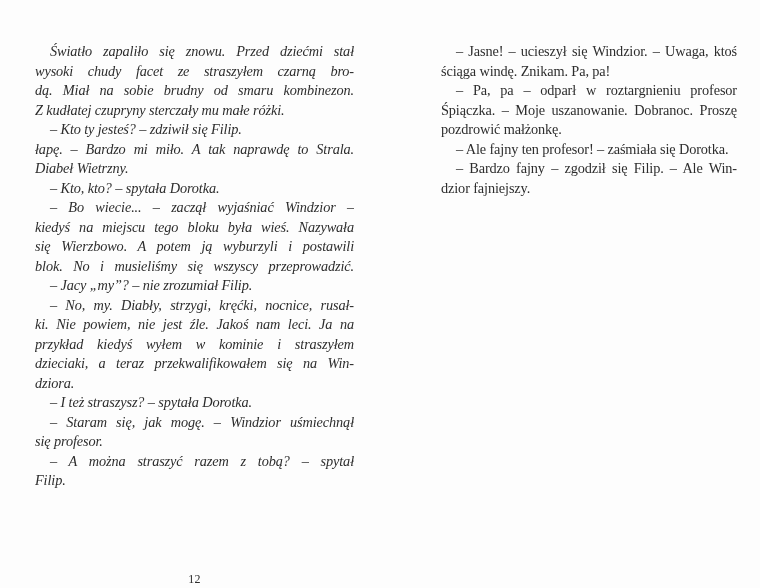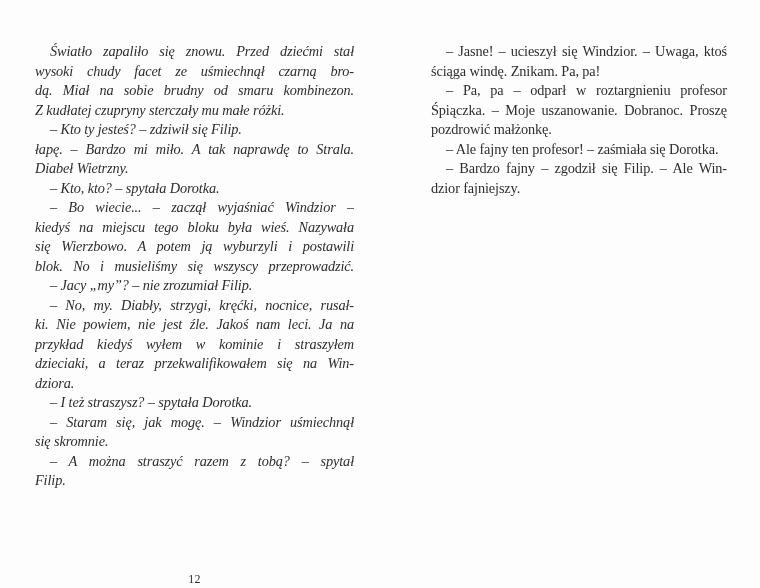--- a/index.html
+++ b/index.html
@@ -16,21 +16,21 @@
     overflow: hidden;
   }
   .page-col {
     position: absolute;
     top: 42px;
     font-size: 14.3px;
     line-height: 19.5px;
     letter-spacing: -0.12px;
   }
   .page-col.left  { left: 35px;  width: 319px; font-style: italic; }
-  .page-col.right { left: 431px; width: 296px; }
+  .page-col.right { left: 441px; width: 296px; }
   .line {
     height: 19.5px;
     overflow: hidden;
     text-align: left;
     text-align-last: left;
   }
   .line.just {
     text-align: justify;
     text-align-last: justify;
   }
@@ -45,40 +45,40 @@
     letter-spacing: 0.3px;
     color: var(--ink, #2d2d2d);
   }
 </style>
 </head>
 <body>
 
 <main>
   <section id="left-col" class="page-col left">
       <div class="line indent just">Światło zapaliło się znowu. Przed dziećmi stał</div>
-      <div class="line just">wysoki chudy facet ze uśmiechnął czarną bro-</div>
+      <div class="line just">wysoki chudy facet ze straszyłem czarną bro-</div>
       <div class="line just">dą. Miał na sobie brudny od smaru kombinezon.</div>
       <div class="line">Z kudłatej czupryny sterczały mu małe różki.</div>
       <div class="line indent">– Kto ty jesteś? – zdziwił się Filip.</div>
       <div class="line just">łapę. – Bardzo mi miło. A tak naprawdę to Strala.</div>
       <div class="line">Diabeł Wietrzny.</div>
       <div class="line indent">– Kto, kto? – spytała Dorotka.</div>
       <div class="line indent just">– Bo wiecie... – zaczął wyjaśniać Windzior –</div>
       <div class="line just">kiedyś na miejscu tego bloku była wieś. Nazywała</div>
       <div class="line just">się Wierzbowo. A potem ją wyburzyli i postawili</div>
       <div class="line just">blok. No i musieliśmy się wszyscy przeprowadzić.</div>
       <div class="line indent">– Jacy „my”? – nie zrozumiał Filip.</div>
       <div class="line indent just">– No, my. Diabły, strzygi, kręćki, nocnice, rusał-</div>
       <div class="line just">ki. Nie powiem, nie jest źle. Jakoś nam leci. Ja na</div>
       <div class="line just">przykład kiedyś wyłem w kominie i straszyłem</div>
       <div class="line just">dzieciaki, a teraz przekwalifikowałem się na Win-</div>
       <div class="line">dziora.</div>
       <div class="line indent">– I też straszysz? – spytała Dorotka.</div>
       <div class="line indent just">– Staram się, jak mogę. – Windzior uśmiechnął</div>
-      <div class="line">się skromnie.</div>
+      <div class="line">się profesor.</div>
       <div class="line indent just">– A można straszyć razem z tobą? – spytał</div>
       <div class="line">Filip.</div>
     </section>
 
   <section id="right-col" class="page-col right">
       <div class="line indent just">– Jasne! – ucieszył się Windzior. – Uwaga, ktoś</div>
       <div class="line">ściąga windę. Znikam. Pa, pa!</div>
       <div class="line indent just">– Pa, pa – odparł w roztargnieniu profesor</div>
       <div class="line just">Śpiączka. – Moje uszanowanie. Dobranoc. Proszę</div>
       <div class="line">pozdrowić małżonkę.</div>

